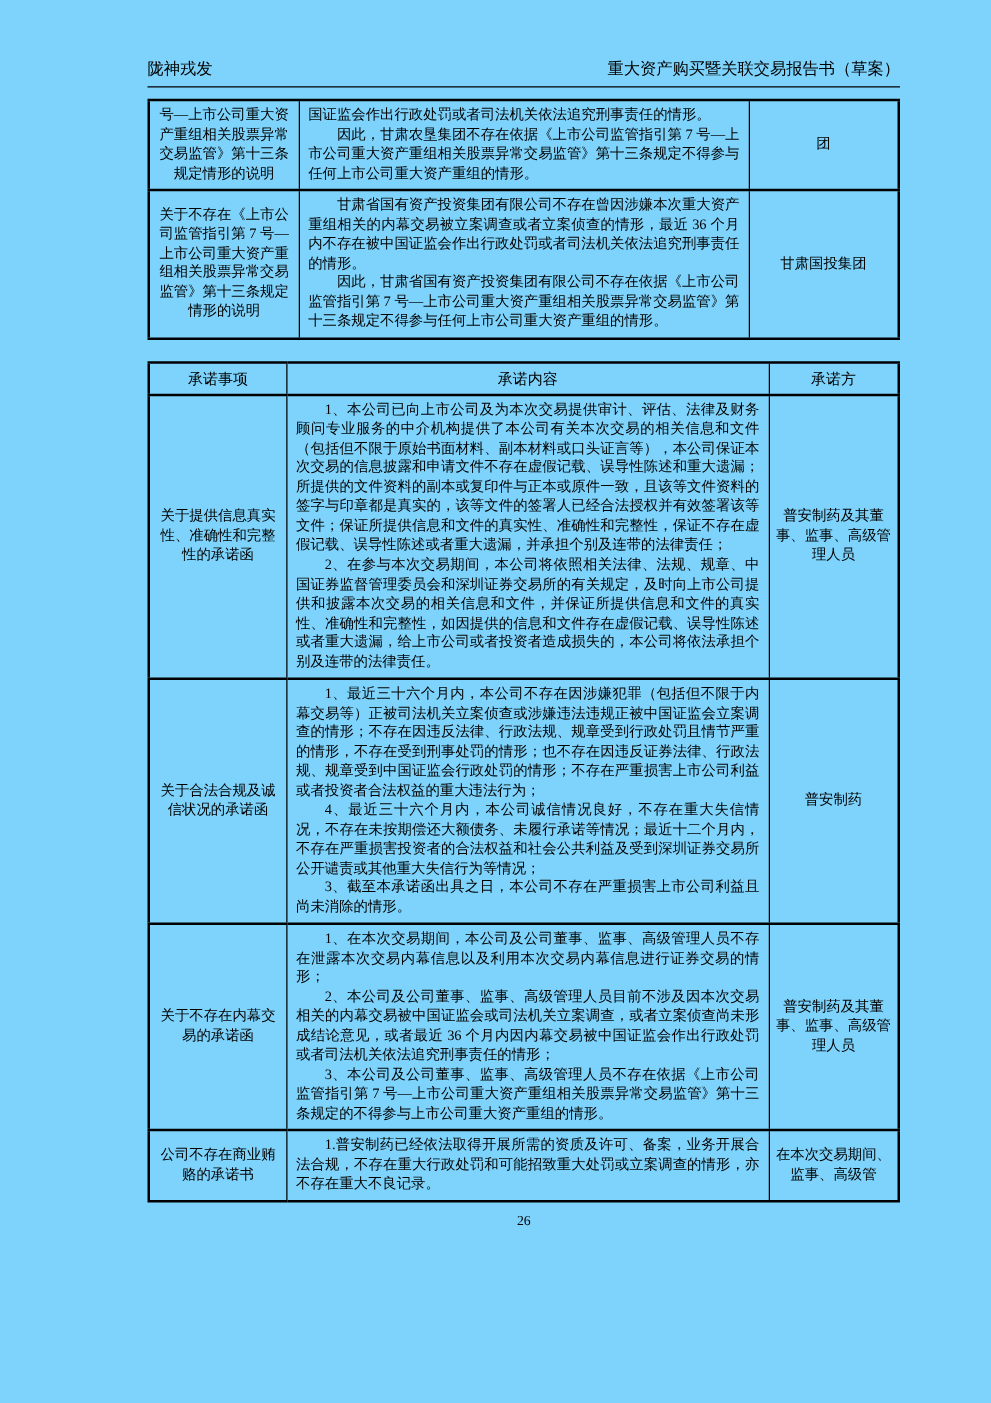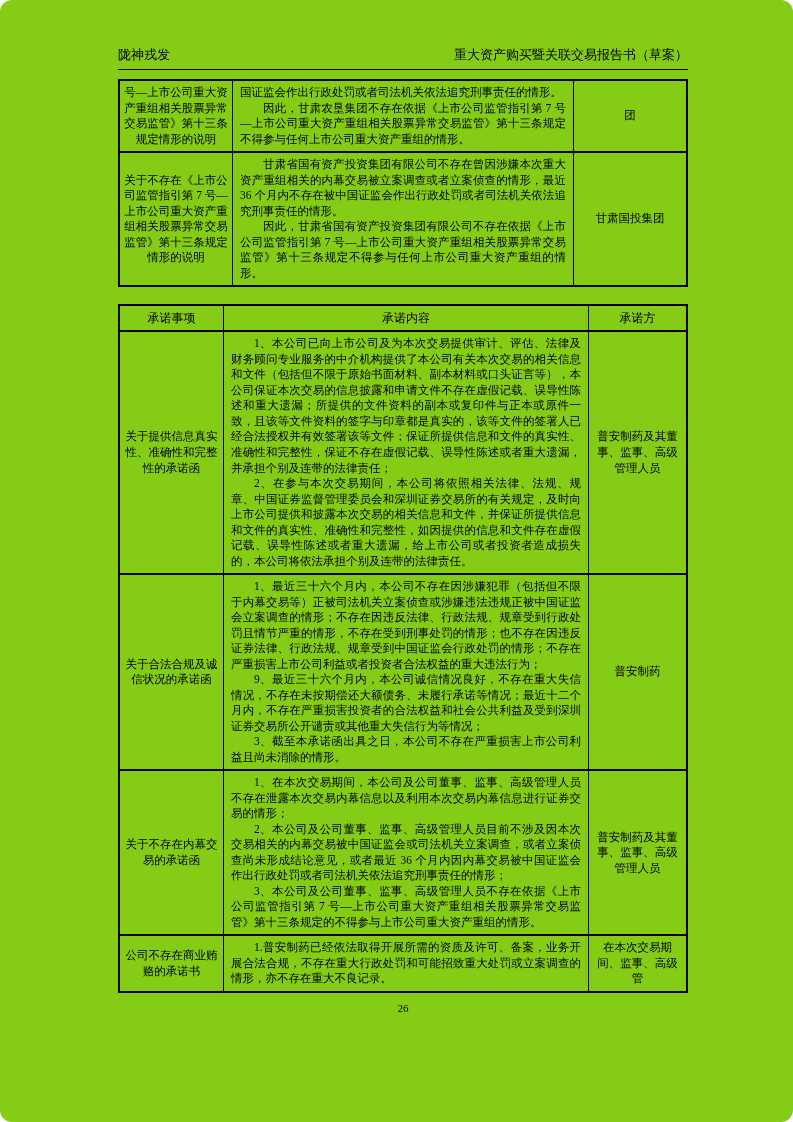--- a/index.html
+++ b/index.html
@@ -1,20 +1,20 @@
 <!DOCTYPE html>
 <html><head>
 <meta charset="utf-8">
 <style>
   html,body { margin:0; padding:0; background:#ffffff; }
   .page {
     width:793px; height:1122px; box-sizing:border-box;
-    background:#84cc16; color:#000;
+    background:#7dd3fc; color:#000;
     font-family:"Liberation Serif","DejaVu Serif",serif;
-    padding:46px 105px 0 118px; position:relative; overflow:hidden;border-radius:12px;
+    padding:46px 73px 0 118px; position:relative; overflow:hidden;
   }
   .header {
     display:flex; justify-content:space-between; align-items:flex-end;
     font-size:13px; padding-bottom:5px; border-bottom:1px solid #000;
   }
   table.t {
     width:100%; border-collapse:collapse; table-layout:fixed;
     border:2px solid #000; font-size:11.5px; line-height:1.35;
   }
   .t td, .t th {
@@ -91,21 +91,21 @@
         <td class="content">
           <p class="ind">1、本公司已向上市公司及为本次交易提供审计、评估、法律及财务顾问专业服务的中介机构提供了本公司有关本次交易的相关信息和文件（包括但不限于原始书面材料、副本材料或口头证言等），本公司保证本次交易的信息披露和申请文件不存在虚假记载、误导性陈述和重大遗漏；所提供的文件资料的副本或复印件与正本或原件一致，且该等文件资料的签字与印章都是真实的，该等文件的签署人已经合法授权并有效签署该等文件；保证所提供信息和文件的真实性、准确性和完整性，保证不存在虚假记载、误导性陈述或者重大遗漏，并承担个别及连带的法律责任；</p>
           <p class="ind">2、在参与本次交易期间，本公司将依照相关法律、法规、规章、中国证券监督管理委员会和深圳证券交易所的有关规定，及时向上市公司提供和披露本次交易的相关信息和文件，并保证所提供信息和文件的真实性、准确性和完整性，如因提供的信息和文件存在虚假记载、误导性陈述或者重大遗漏，给上市公司或者投资者造成损失的，本公司将依法承担个别及连带的法律责任。</p>
         </td>
         <td class="party">普安制药及其董事、监事、高级管理人员</td>
       </tr>
       <tr>
         <td class="item">关于合法合规及诚信状况的承诺函</td>
         <td class="content">
           <p class="ind">1、最近三十六个月内，本公司不存在因涉嫌犯罪（包括但不限于内幕交易等）正被司法机关立案侦查或涉嫌违法违规正被中国证监会立案调查的情形；不存在因违反法律、行政法规、规章受到行政处罚且情节严重的情形，不存在受到刑事处罚的情形；也不存在因违反证券法律、行政法规、规章受到中国证监会行政处罚的情形；不存在严重损害上市公司利益或者投资者合法权益的重大违法行为；</p>
-          <p class="ind">9、最近三十六个月内，本公司诚信情况良好，不存在重大失信情况，不存在未按期偿还大额债务、未履行承诺等情况；最近十二个月内，不存在严重损害投资者的合法权益和社会公共利益及受到深圳证券交易所公开谴责或其他重大失信行为等情况；</p>
+          <p class="ind">4、最近三十六个月内，本公司诚信情况良好，不存在重大失信情况，不存在未按期偿还大额债务、未履行承诺等情况；最近十二个月内，不存在严重损害投资者的合法权益和社会公共利益及受到深圳证券交易所公开谴责或其他重大失信行为等情况；</p>
           <p class="ind">3、截至本承诺函出具之日，本公司不存在严重损害上市公司利益且尚未消除的情形。</p>
         </td>
         <td class="party">普安制药</td>
       </tr>
       <tr>
         <td class="item">关于不存在内幕交易的承诺函</td>
         <td class="content">
           <p class="ind">1、在本次交易期间，本公司及公司董事、监事、高级管理人员不存在泄露本次交易内幕信息以及利用本次交易内幕信息进行证券交易的情形；</p>
           <p class="ind">2、本公司及公司董事、监事、高级管理人员目前不涉及因本次交易相关的内幕交易被中国证监会或司法机关立案调查，或者立案侦查尚未形成结论意见，或者最近 36 个月内因内幕交易被中国证监会作出行政处罚或者司法机关依法追究刑事责任的情形；</p>
           <p class="ind">3、本公司及公司董事、监事、高级管理人员不存在依据《上市公司监管指引第 7 号—上市公司重大资产重组相关股票异常交易监管》第十三条规定的不得参与上市公司重大资产重组的情形。</p>

